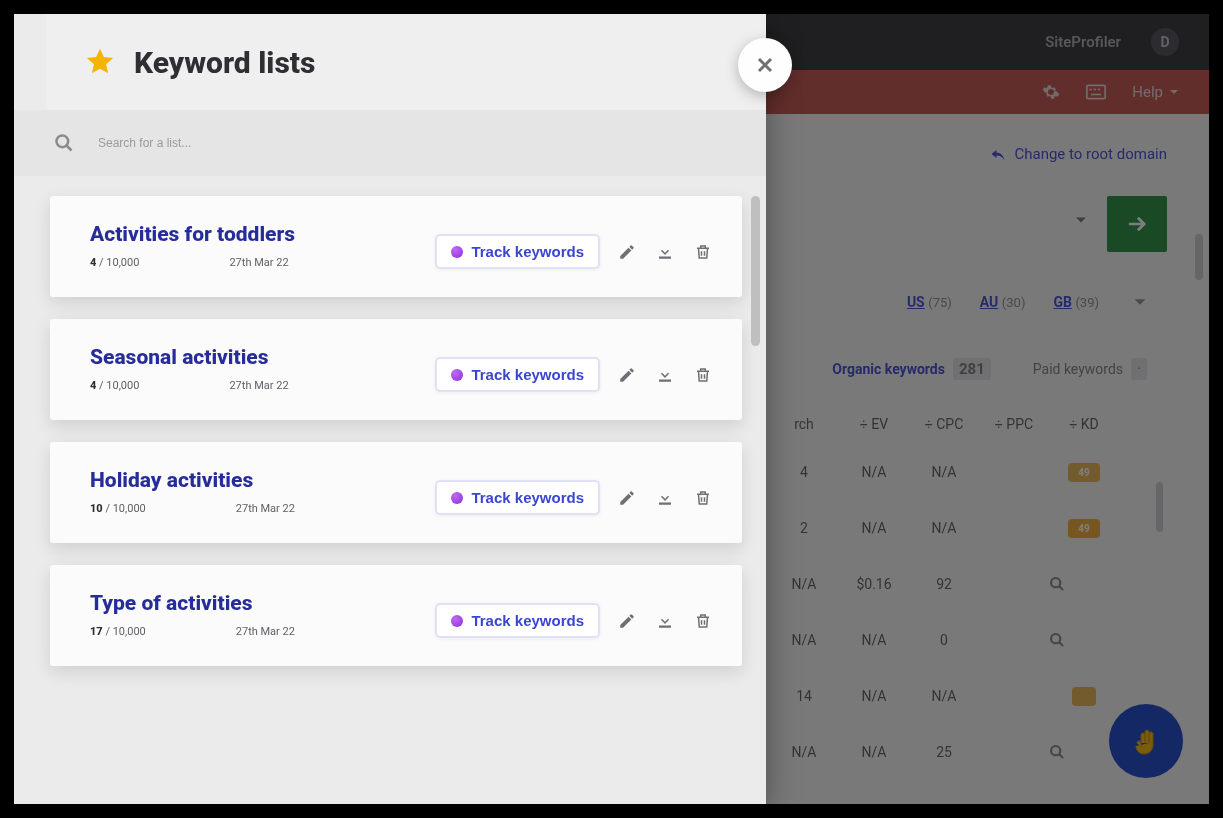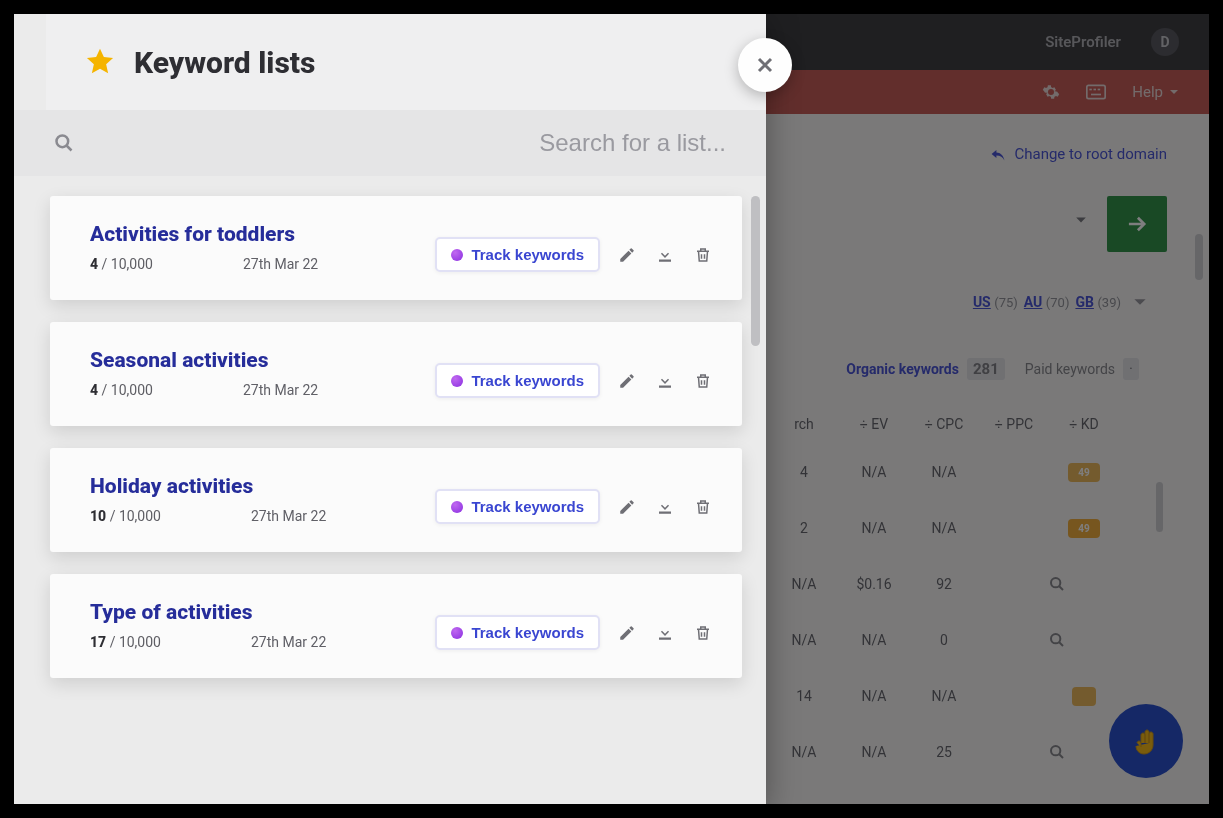--- a/index.html
+++ b/index.html
@@ -57,30 +57,30 @@
     width:60px; height:56px; background:#1f8b38;
     display:flex; align-items:center; justify-content:center;
     color:#fff; border-radius:2px;
   }
   .bg-dd-caret {
     position:absolute; right:122px; top:100px; color:#6d6d73;
   }
 
   .bg-country-row {
     position:absolute; right:62px; top:180px;
-    display:flex; align-items:center; gap:6px; font-size:14px;
+    display:flex; align-items:center; gap:28px; font-size:14px;
     color:#4b4b50;
   }
   .bg-country-row .ccode { color:#3a46d1; text-decoration:underline; font-weight:700; }
   .bg-country-row .ccount { color:#8a8a90; font-size:13px; }
   .bg-country-row .caret { color:#8e8e94; margin-left:6px; }
 
   .bg-tabs {
-    position:absolute; right:60px; top:236px;
-    display:flex; align-items:center; font-size:14px;
+    position:absolute; right:52px; top:236px;
+    display:flex; align-items:center; gap:22px; font-size:14px;
   }
   .bg-tabs .tab { display:flex; align-items:center; gap:8px; color:#7d7d82; padding:8px 10px; border-radius:4px; }
   .bg-tabs .tab.active { color:#3a46d1; font-weight:700; }
   .bg-tabs .badge { background:#e0e0e3; color:#75757a; font-size:15px; border-radius:3px; padding:2px 6px; }
 
   .bg-table {
     position:absolute; right:40px; top:290px; width:400px;
   }
   .bg-table .row { display:grid; grid-template-columns: 70px 70px 70px 70px 70px; align-items:center; height:56px; }
   .bg-table .head { color:#7d7d82; font-size:13px; height:40px; }
@@ -136,21 +136,21 @@
   .modal-header h1 { font-size:30px; font-weight:800; color:#2e2e33; }
 
   .modal-search {
     height:66px; background:#e5e5e6;
     display:flex; align-items:center; gap:24px;
     padding:0 40px;
   }
   .modal-search .mag { color:#8a8a90; }
   .modal-search input {
     flex:1; border:none; background:transparent; outline:none;
-    font-size:24px; color:#4a4a50;text-align:right;
+    font-size:12px; color:#4a4a50;
   }
   .modal-search input::placeholder { color:#9a9aa0; }
 
   .modal-list {
     flex:1; position:relative; overflow:hidden;
     padding:20px 24px 0 36px;
   }
   .modal-scroll {
     position:absolute; right:6px; top:20px; width:9px; height:150px;
     background:#bfbfc2; border-radius:5px;
@@ -159,21 +159,21 @@
   .kw-card {
     background:#fbfbfb; border-radius:3px;
     box-shadow:0 6px 18px rgba(0,0,0,0.12);
     margin-bottom:22px;
     padding:26px 28px 28px 40px;
     display:flex; align-items:flex-end;
     position:relative;
   }
   .kw-info { flex:1; min-width:0; }
   .kw-title { font-size:21px; font-weight:800; color:#262d9a; margin-bottom:10px; cursor:pointer; }
-  .kw-meta { display:flex; gap:90px; font-size:14px; color:#5e5e64; }
+  .kw-meta { display:flex; gap:90px; font-size:11px; color:#5e5e64; }
   .kw-count b { color:#2e2e33; font-weight:800; }
   .kw-date { color:#606067; }
 
   .kw-actions { display:flex; align-items:center; gap:16px; }
   .track-btn {
     display:flex; align-items:center; gap:8px;
     background:#fff; border:2px solid #e1e1f5;
     border-radius:5px; padding:7px 14px;
     font-size:15px; font-weight:700; color:#3a46d1;
     cursor:pointer;
@@ -241,21 +241,21 @@
         </svg>
     </div>
     <div class="bg-go-btn">
       <svg width="22" height="18" viewBox="0 0 24 20" fill="none" stroke="#fff" stroke-width="3">
           <path d="M3 10h16M13 3l7 7-7 7"></path>
         </svg>
     </div>
 
     <div class="bg-country-row">
       <span><span class="ccode">US</span> <span class="ccount">(75)</span></span>
-      <span><span class="ccode">AU</span> <span class="ccount">(70)</span></span>
+      <span><span class="ccode">AU</span> <span class="ccount">(30)</span></span>
       <span><span class="ccode">GB</span> <span class="ccount">(39)</span></span>
       <span class="caret">
         <svg width="14" height="14" viewBox="0 0 10 10" fill="currentColor">
             <path d="M1 3l4 4 4-4z"></path>
           </svg>
       </span>
     </div>
 
     <div class="bg-tabs">
       <div class="tab active">

